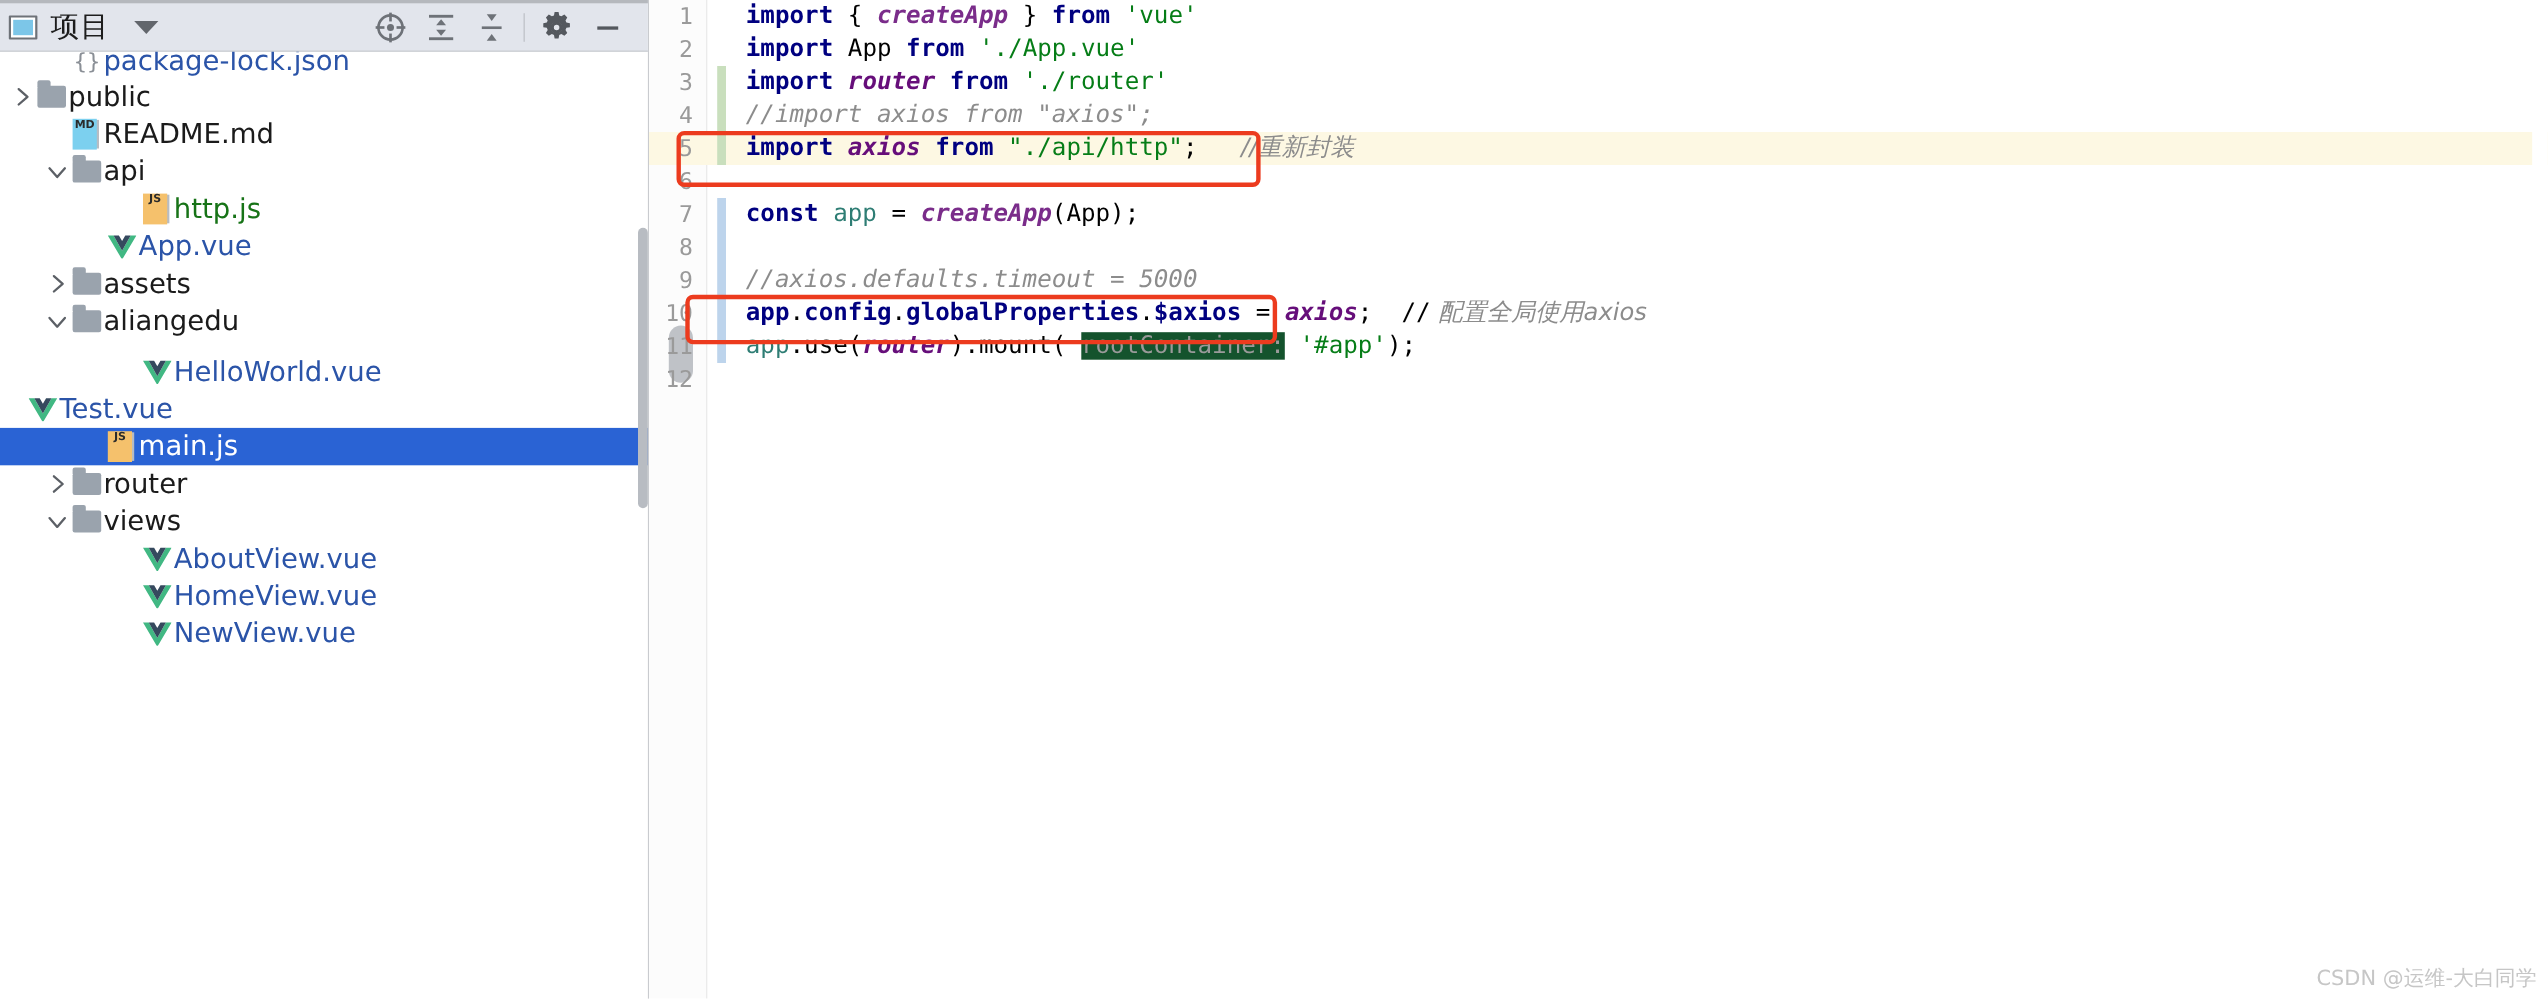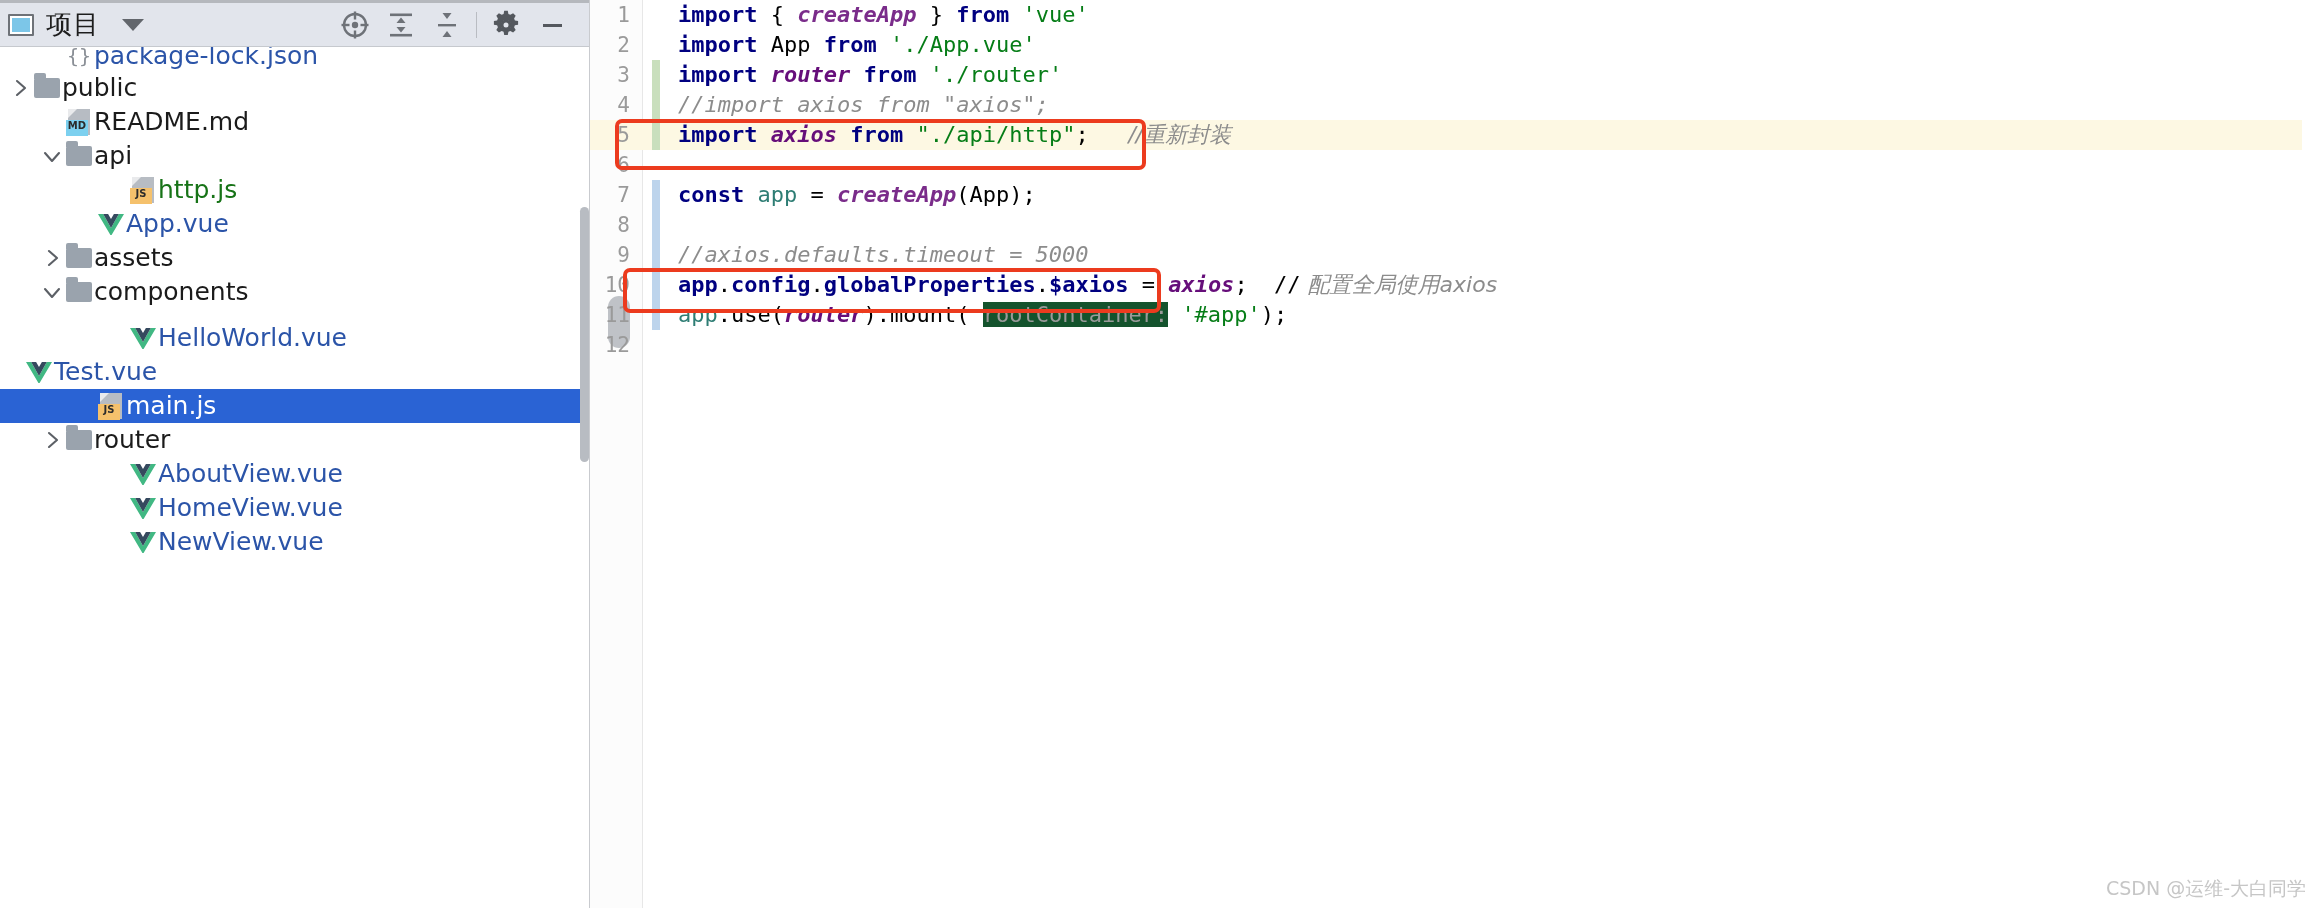--- a/index.html
+++ b/index.html
@@ -49,21 +49,21 @@
   .folder { width:26px; height:20px; background:#9aa3ad; border-radius:2px 2px 2px 2px;
       position:relative; }
   .folder::before { content:""; position:absolute; left:0; top:-5px; width:12px; height:6px;
       background:#9aa3ad; border-radius:2px 2px 0 0; }
 
   
   .file { width:22px; height:26px; position:relative; }
   .file .sheet { position:absolute; left:0; top:0; width:22px; height:26px; background:#b7bcc3; }
   .file .fold { position:absolute; left:0; top:0; width:9px; height:9px;
       background:#e9eaec; clip-path:polygon(0 0,100% 0,0 100%); }
-  .file .tag { position:absolute; left:-2px; bottom:-1px; height:16px; min-width:22px;
+  .file .tag { position:absolute; left:-2px; bottom:-1px; height:28px; min-width:22px;
       font-size:10px; line-height:12px; text-align:center; color:#2b2b2b; font-weight:bold;
       font-family:"DejaVu Sans", sans-serif; }
   .tag.js { background:#f5c16c; }
   .tag.md { background:#7cd0ef; }
 
   
   .jsonico { width:24px; height:24px; position:relative; color:#8a8f96; font-size:20px;
      line-height:24px; text-align:center; font-family:"DejaVu Sans Mono", monospace; }
 
   
@@ -248,21 +248,21 @@
         </div>
         <div class="row" style="padding-left: 40px;">
           <span class="arrow">
             <svg width="20" height="20" viewBox="0 0 20 20" aria-hidden="true">
               <path d="M3 7 L10 15 L17 7" fill="none" stroke="#5c6066" stroke-width="2.1" stroke-linecap="round" stroke-linejoin="round"></path>
             </svg>
           </span>
           <span class="ico">
             <span class="folder"></span>
           </span>
-          <span class="label ">components</span>
+          <span class="label ">aliangedu</span>
         </div>
         <div class="row" style="padding-left: 104px; margin-top: 12px;">
           <span class="arrow"></span>
           <span class="ico">
             <span class="vueico"><svg width="26" height="22" viewBox="0 0 26 22">
                 <polygon points="0,1 5.2,1 13,15 20.8,1 26,1 13,23" fill="#41b883"></polygon>
                 <polygon points="5.2,1 10.1,1 13,6 15.9,1 20.8,1 13,15" fill="#35495e"></polygon>
               </svg></span>
           </span>
           <span class="label blue">HelloWorld.vue</span>
@@ -292,20 +292,31 @@
           <span class="arrow">
             <svg width="20" height="20" viewBox="0 0 20 20" aria-hidden="true">
               <path d="M7 3 L15 10 L7 17" fill="none" stroke="#5c6066" stroke-width="2.1" stroke-linecap="round" stroke-linejoin="round"></path>
             </svg>
           </span>
           <span class="ico">
             <span class="folder"></span>
           </span>
           <span class="label ">router</span>
         </div>
+        <div class="row" style="padding-left: 40px;">
+          <span class="arrow">
+            <svg width="20" height="20" viewBox="0 0 20 20" aria-hidden="true">
+              <path d="M3 7 L10 15 L17 7" fill="none" stroke="#5c6066" stroke-width="2.1" stroke-linecap="round" stroke-linejoin="round"></path>
+            </svg>
+          </span>
+          <span class="ico">
+            <span class="folder"></span>
+          </span>
+          <span class="label ">views</span>
+        </div>
         <div class="row" style="padding-left: 104px;">
           <span class="arrow"></span>
           <span class="ico">
             <span class="vueico"><svg width="26" height="22" viewBox="0 0 26 22">
                 <polygon points="0,1 5.2,1 13,15 20.8,1 26,1 13,23" fill="#41b883"></polygon>
                 <polygon points="5.2,1 10.1,1 13,6 15.9,1 20.8,1 13,15" fill="#35495e"></polygon>
               </svg></span>
           </span>
           <span class="label blue">AboutView.vue</span>
         </div>

